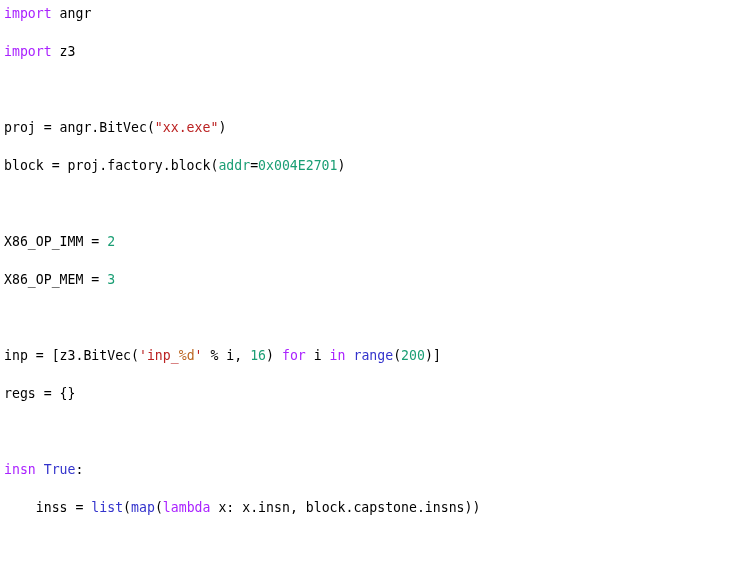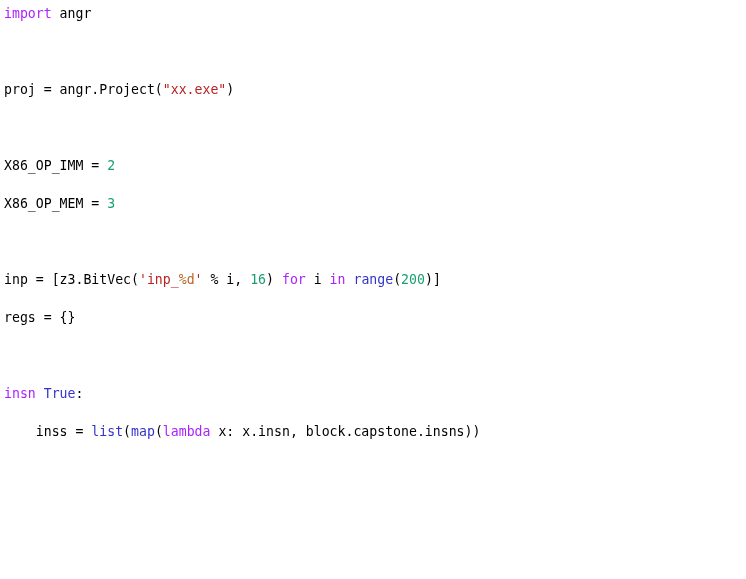--- a/index.html
+++ b/index.html
@@ -47,22 +47,24 @@
   .tok-str     { color: #BB2222; }   
   .tok-str-esc { color: #BB6622; }   
   .tok-kwarg   { color: #1A9E74; }   
   .tok-plain   { color: #000000; }
 </style>
 </head>
 <body>
 
 <div id="code-surface">
   <pre class="code-block" id="code-block"><span class="code-line"><span class="tok-kw">import</span><span class="tok-plain"> angr</span></span>
+<span class="code-line"><span class="tok-kw">import</span><span class="tok-plain"> z3</span></span>
 <span class="code-line"><span class="tok-plain"></span></span>
-<span class="code-line"><span class="tok-plain">proj = angr.Project(</span><span class="tok-str">"xx.exe"</span><span class="tok-plain">)</span></span>
+<span class="code-line"><span class="tok-plain">proj = angr.BitVec(</span><span class="tok-str">"xx.exe"</span><span class="tok-plain">)</span></span>
+<span class="code-line"><span class="tok-plain">block = proj.factory.block(</span><span class="tok-kwarg">addr</span><span class="tok-plain">=</span><span class="tok-num">0x004E2701</span><span class="tok-plain">)</span></span>
 <span class="code-line"><span class="tok-plain"></span></span>
 <span class="code-line"><span class="tok-plain">X86_OP_IMM = </span><span class="tok-num">2</span></span>
 <span class="code-line"><span class="tok-plain">X86_OP_MEM = </span><span class="tok-num">3</span></span>
 <span class="code-line"><span class="tok-plain"></span></span>
 <span class="code-line"><span class="tok-plain">inp = [z3.BitVec(</span><span class="tok-str">'inp_</span><span class="tok-str-esc">%d</span><span class="tok-str">'</span><span class="tok-plain"> % i, </span><span class="tok-num">16</span><span class="tok-plain">) </span><span class="tok-kw">for</span><span class="tok-plain"> i </span><span class="tok-kw">in</span><span class="tok-plain"> </span><span class="tok-bi">range</span><span class="tok-plain">(</span><span class="tok-num">200</span><span class="tok-plain">)]</span></span>
 <span class="code-line"><span class="tok-plain">regs = {}</span></span>
 <span class="code-line"><span class="tok-plain"></span></span>
 <span class="code-line"><span class="tok-kw">insn</span><span class="tok-plain"> </span><span class="tok-bi">True</span><span class="tok-plain">:</span></span>
 <span class="code-line"><span class="tok-plain">    inss = </span><span class="tok-bi">list</span><span class="tok-plain">(</span><span class="tok-bi">map</span><span class="tok-plain">(</span><span class="tok-kw">lambda</span><span class="tok-plain"> x: x.insn, block.capstone.insns))</span></span>
 

